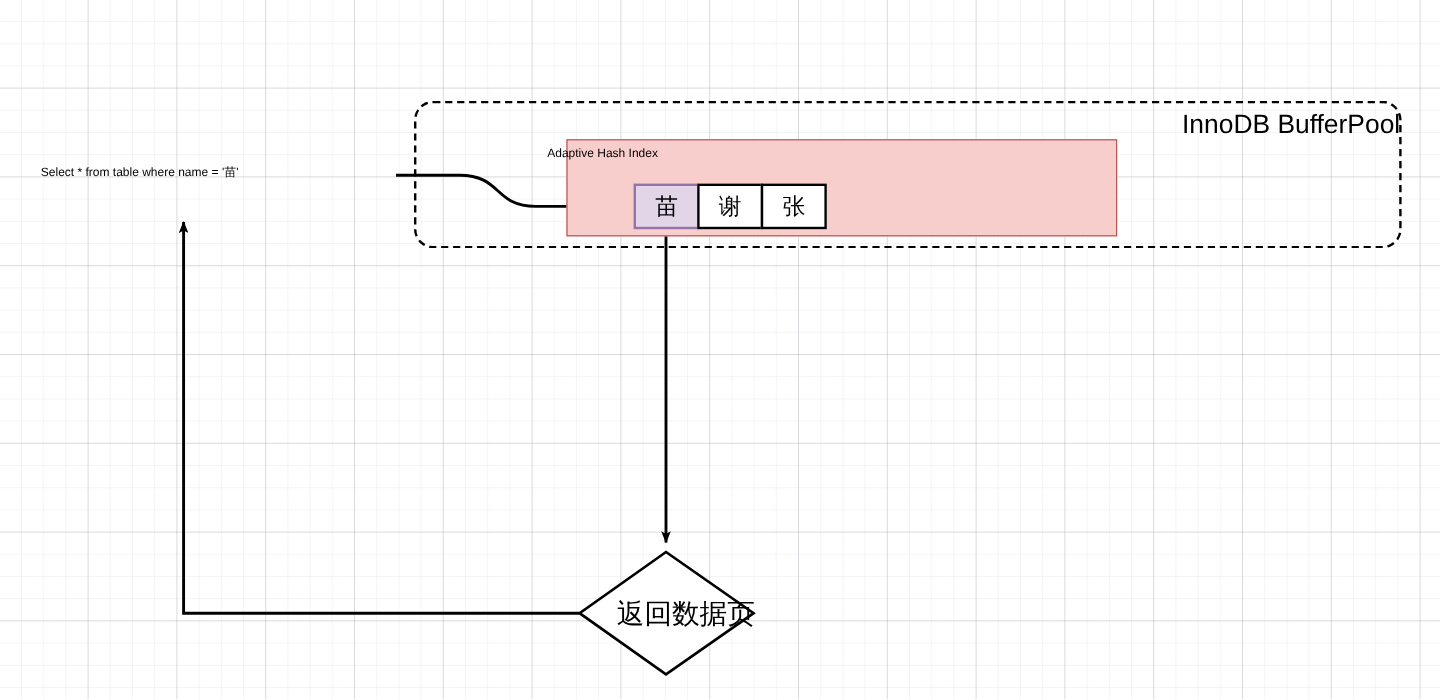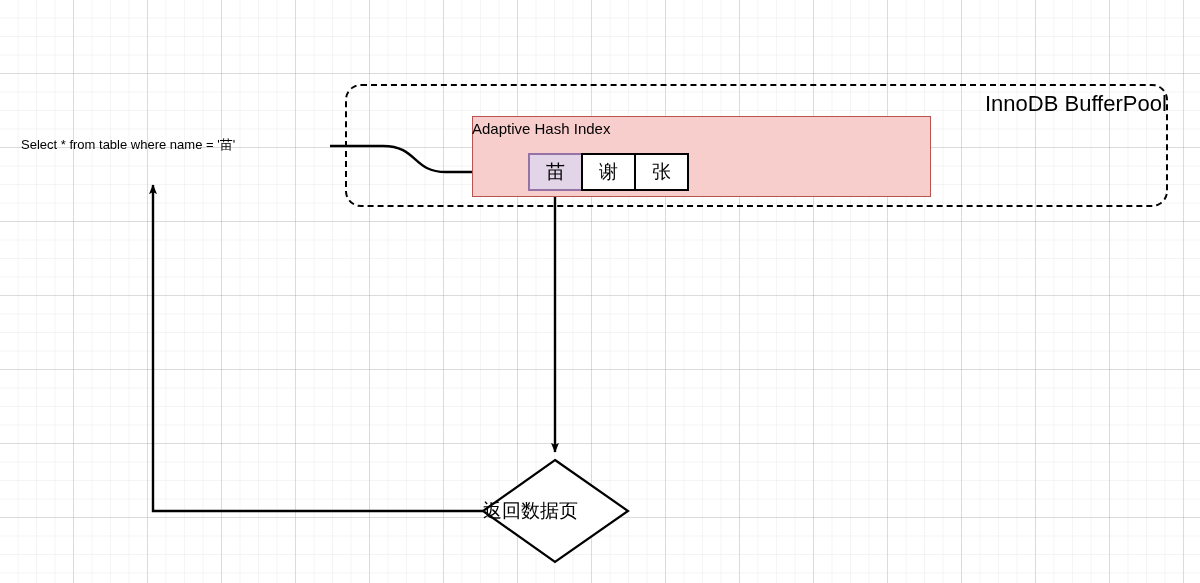--- a/index.html
+++ b/index.html
@@ -59,23 +59,23 @@
     left: 472px;
     top: 116px;
     width: 459px;
     height: 81px;
     background: #f8cecc;
     border: 1px solid #b85450;
     box-sizing: border-box;
   }
   .ahi-label {
     position: absolute;
-    left: 472px;
+    left: 456px;
     top: 118px;
-    font-size: 15px;
+    font-size: 10px;
     color: #000000;
     white-space: nowrap;
     line-height: 21px;
     text-align: center;
   }
 
   
   .cells {
     position: absolute;
     left: 528px;
@@ -99,36 +99,36 @@
     margin-left: 0;
   }
   .cell.highlight {
     background: #e1d5e7;
     border-color: #9673a6;
   }
 
   
   .sql-text {
     position: absolute;
-    left: 21px;
+    left: 34px;
     top: 135px;
-    font-size: 13px;
+    font-size: 10px;
     color: #000000;
     white-space: nowrap;
     line-height: 20px;
   }
 
   
   .diamond-label {
     position: absolute;
     left: 483px;
     top: 496px;
     width: 146px;
-    text-align: left;
-    font-size: 19px;
+    text-align: right;
+    font-size: 23px;
     color: #000000;
     white-space: nowrap;
     line-height: 30px;
   }
 </style>
 </head>
 <body>
 
 <div id="canvas">
 

